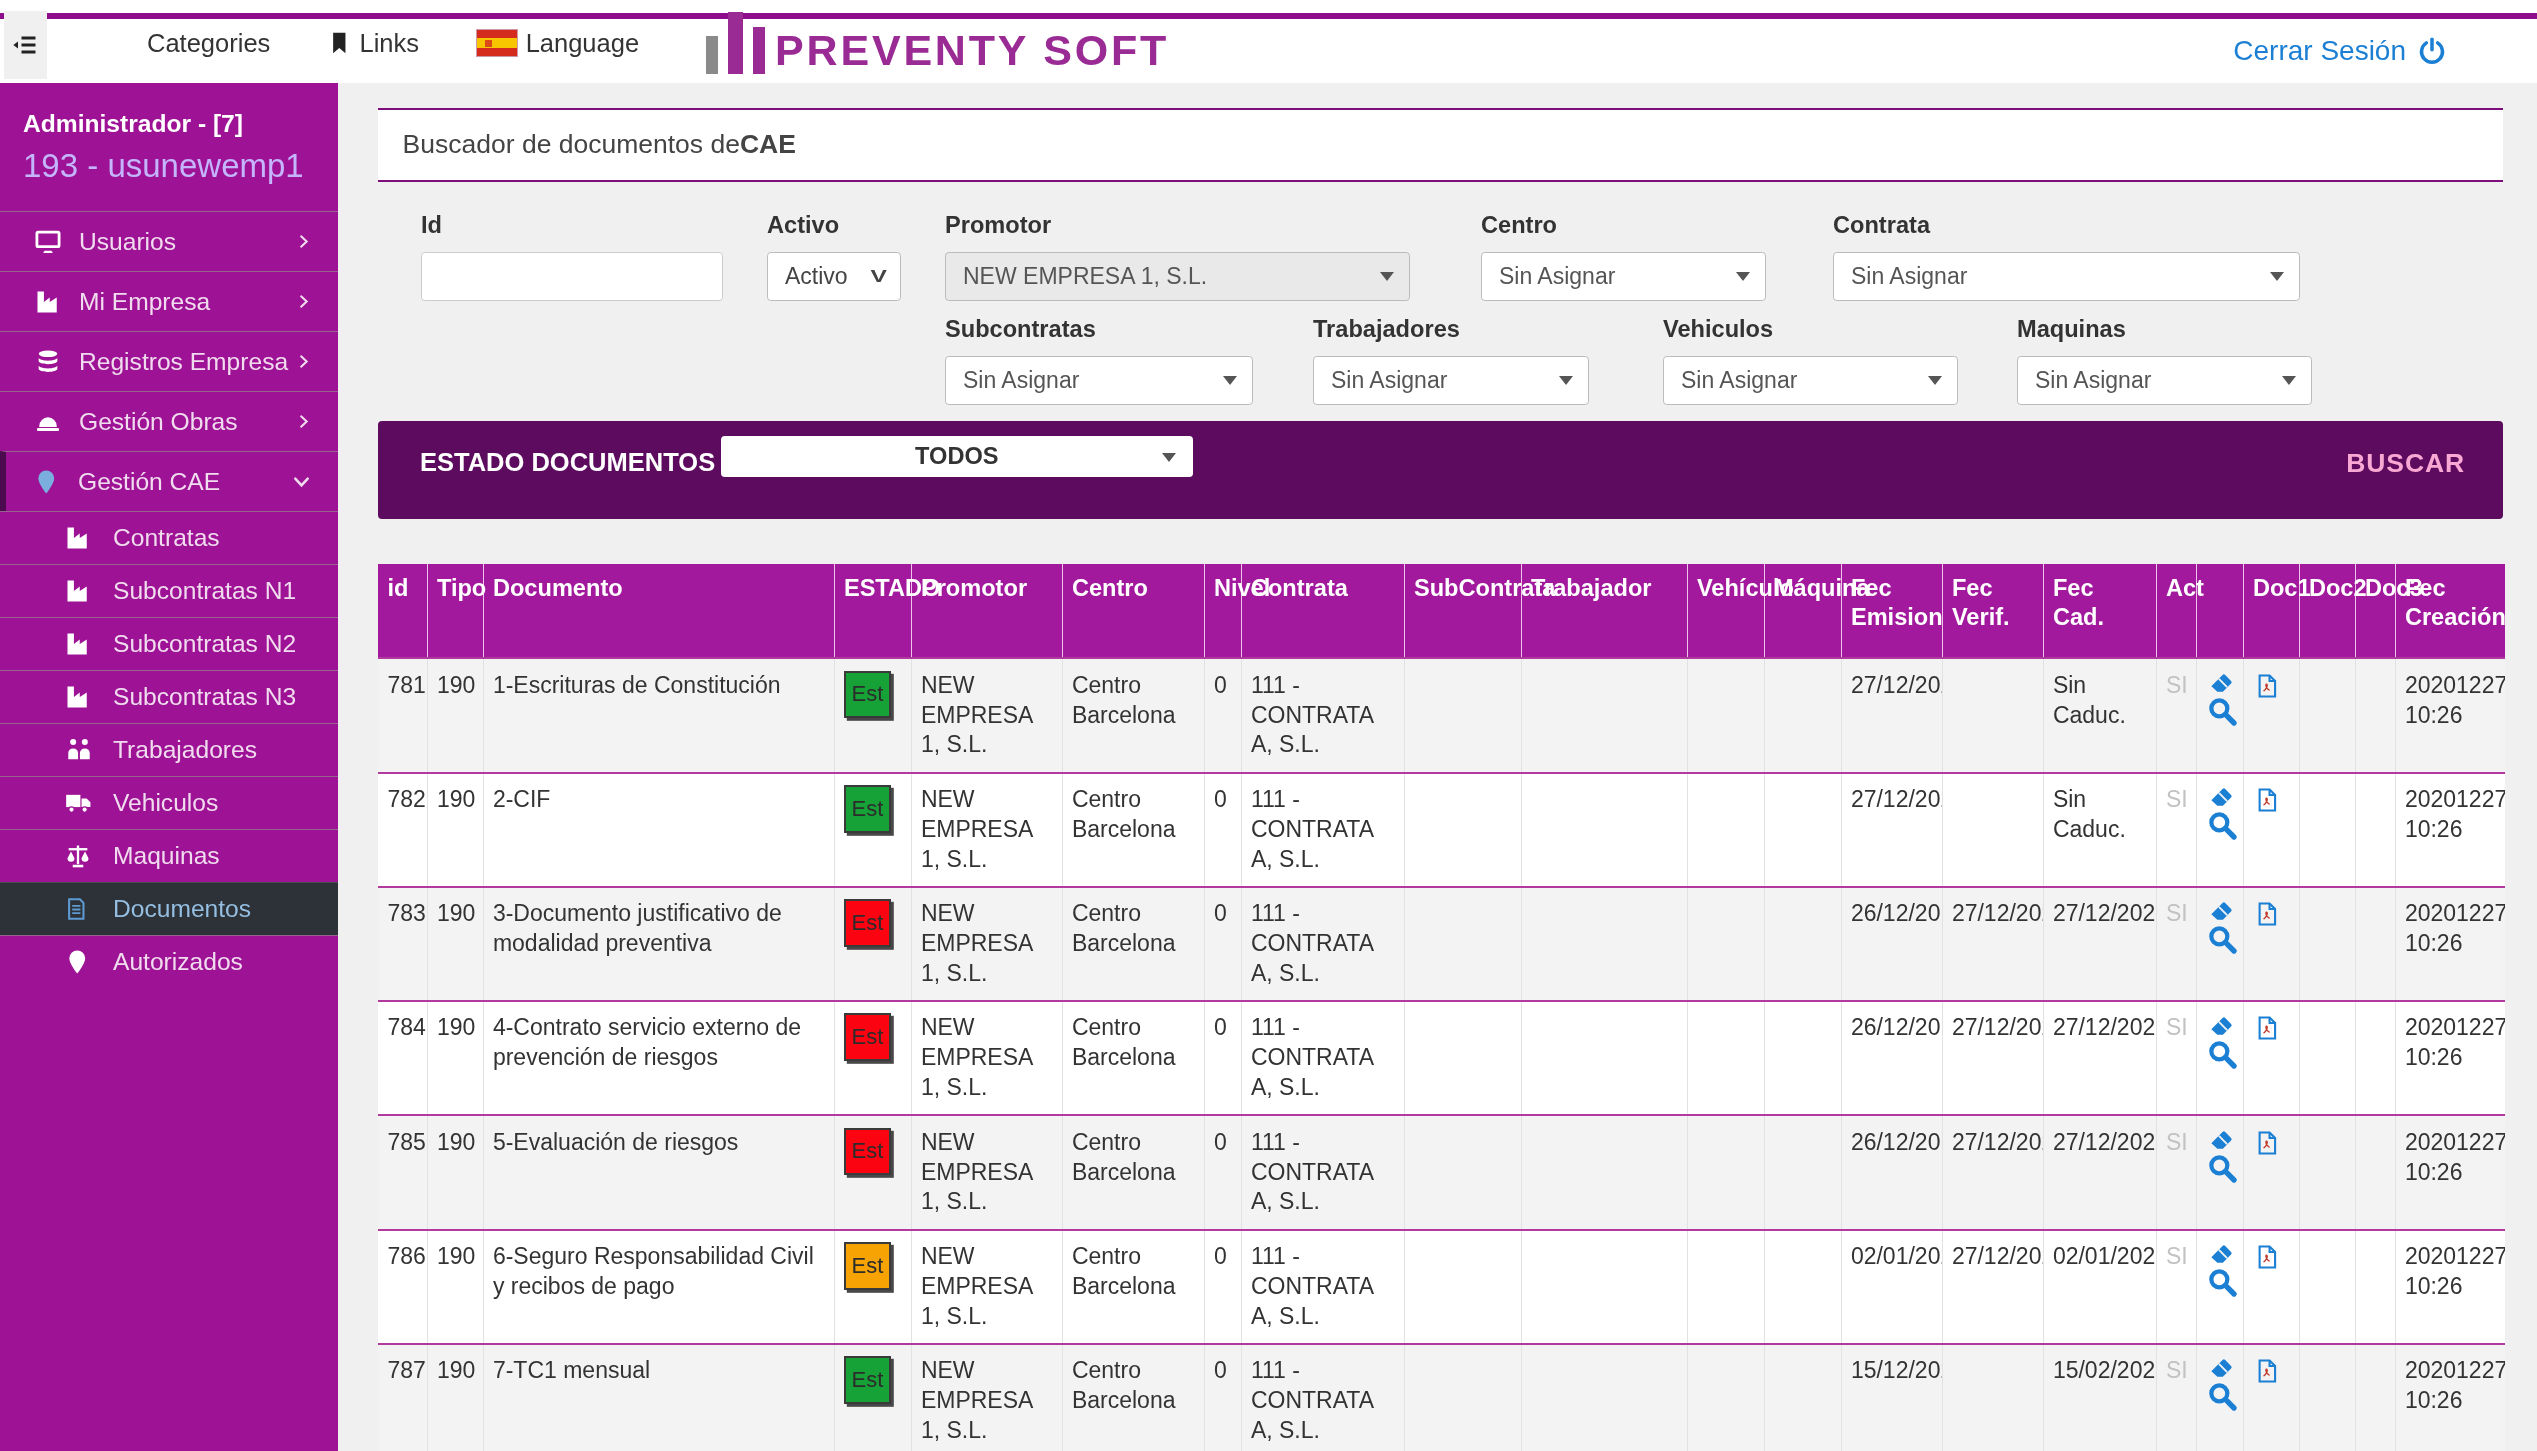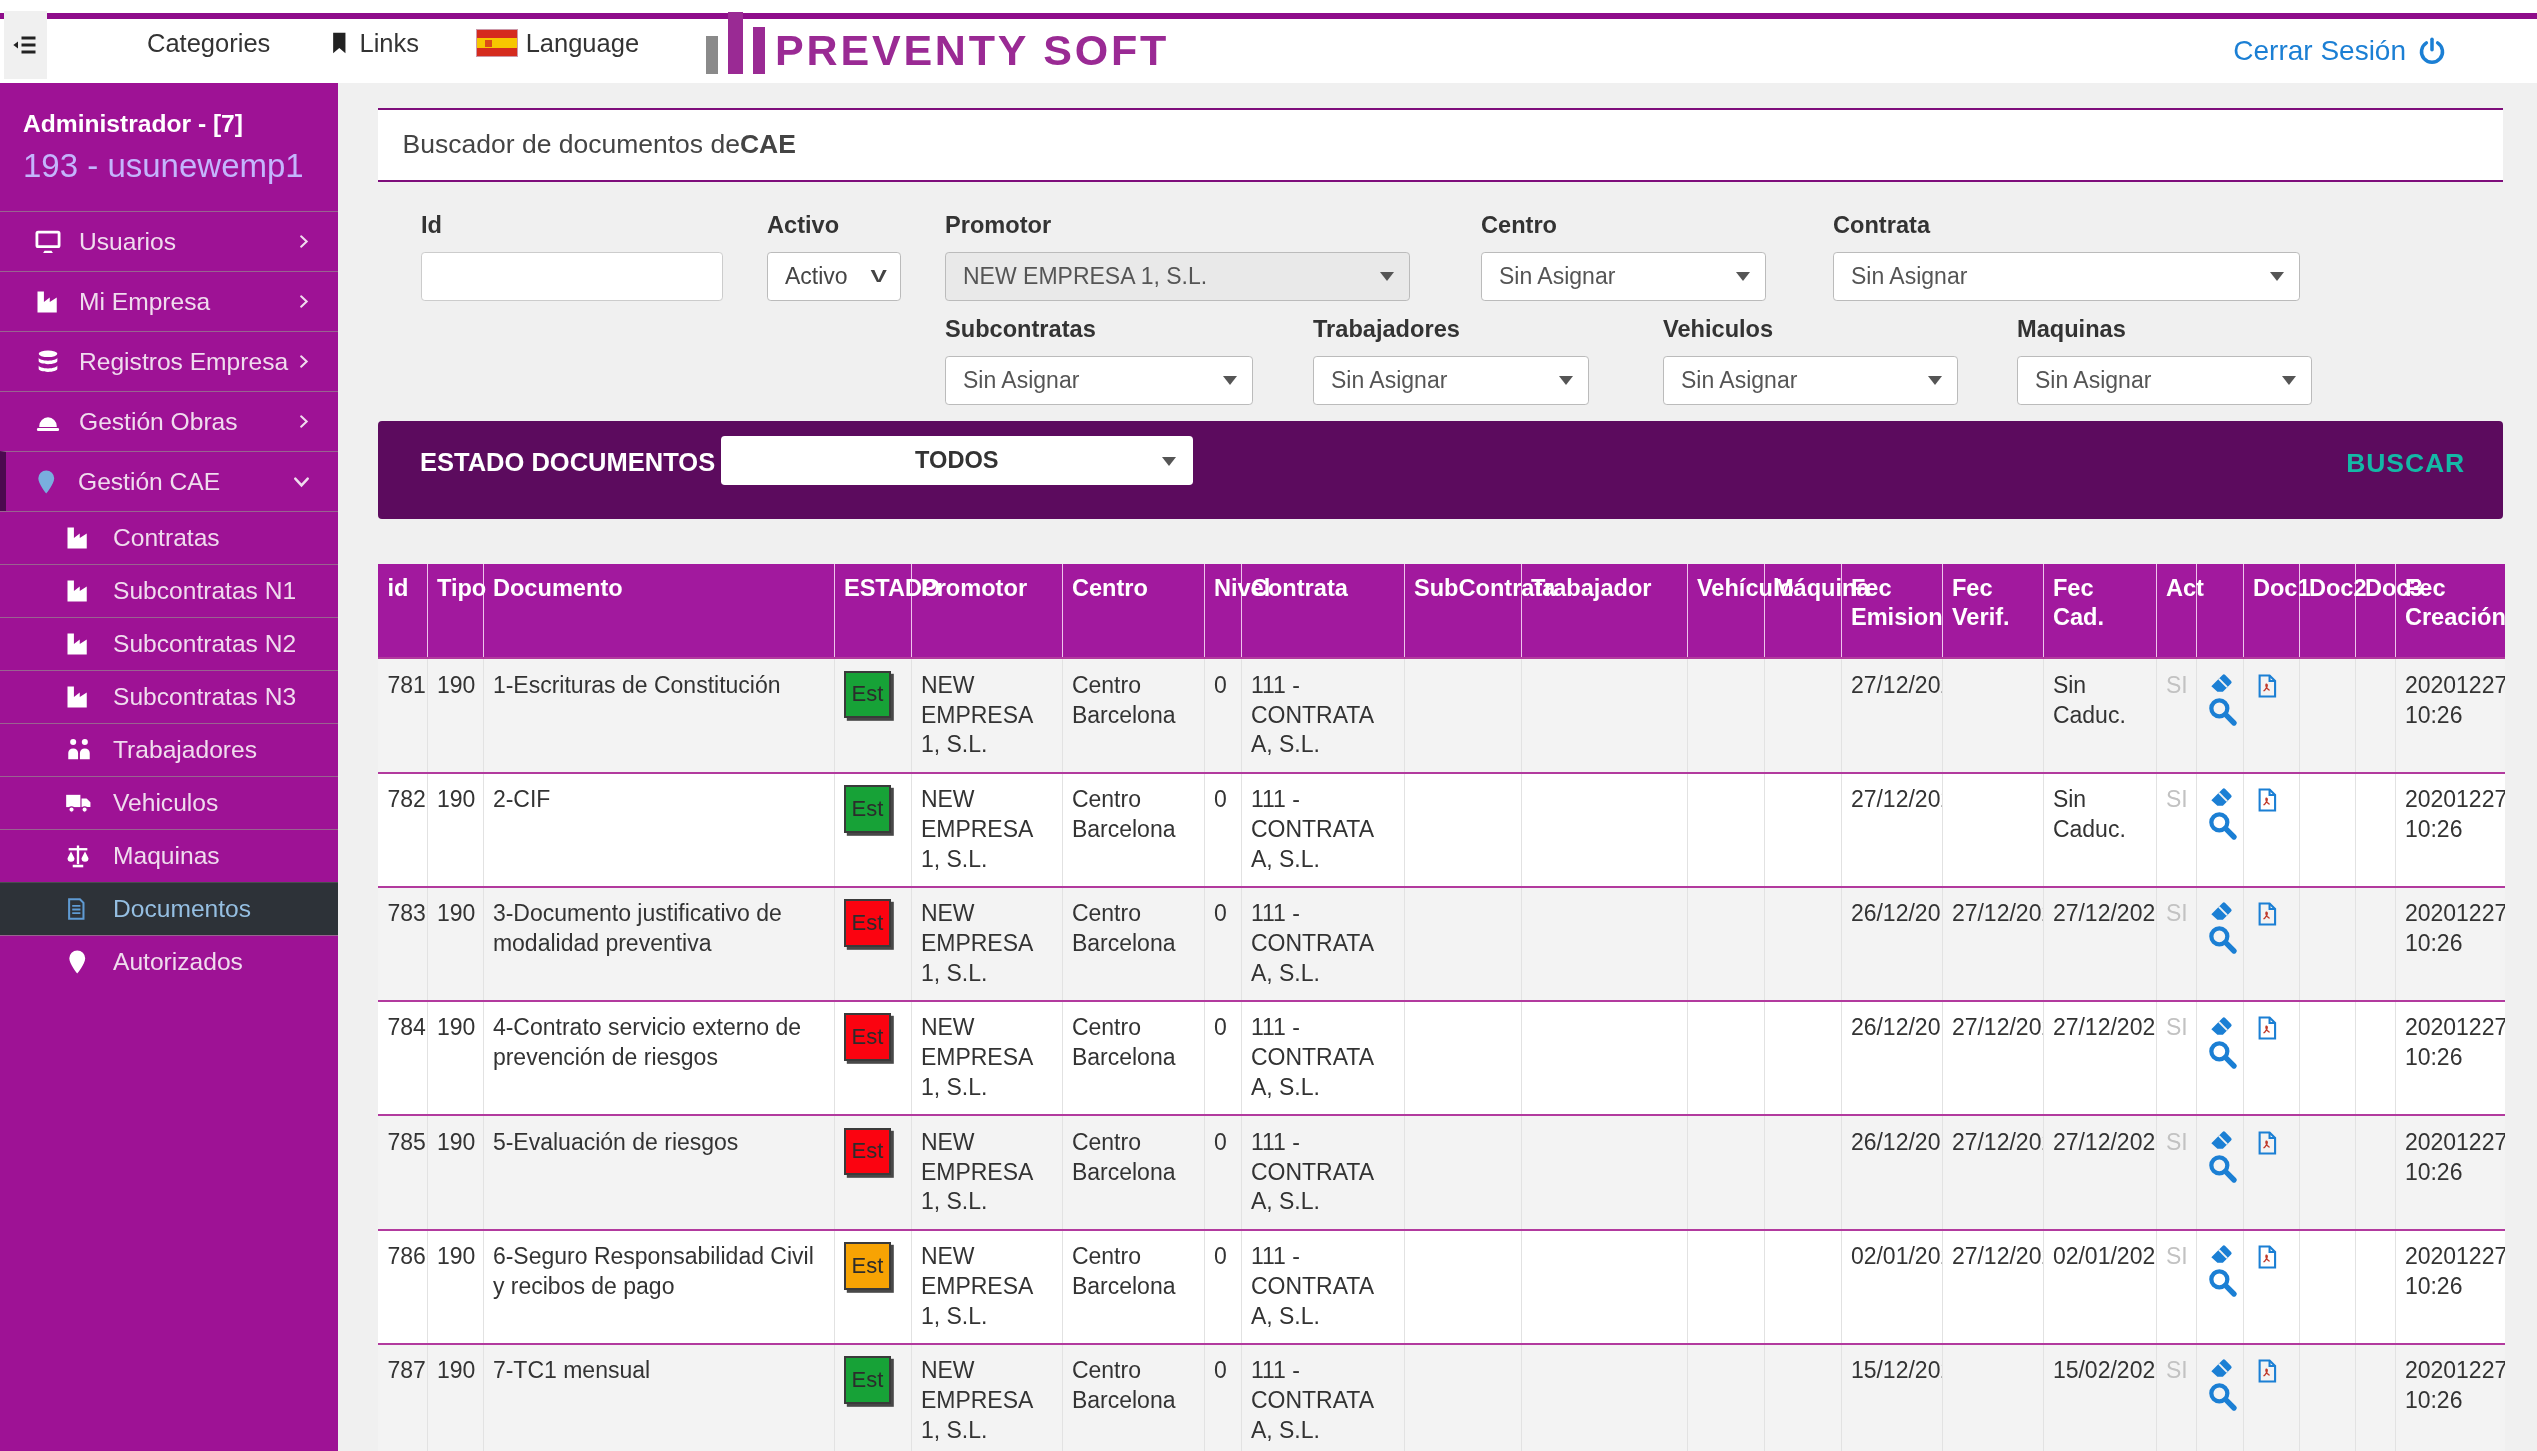--- a/index.html
+++ b/index.html
@@ -72,25 +72,25 @@
   .f-centro{ left:1103px; top:30px; width:285px; }
   .f-contrata{ left:1455px; top:30px; width:467px; }
   .f-subcontratas{ left:567px; top:134px; width:308px; }
   .f-trabajadores{ left:935px; top:134px; width:276px; }
   .f-vehiculos{ left:1285px; top:134px; width:295px; }
   .f-maquinas{ left:1639px; top:134px; width:295px; }
 
   .estado-bar{ margin-top:3.8px; height:98px; background:var(--dark-purple); border-radius:4px;
     display:flex; align-items:flex-start; padding:15px 38px 0 42px; }
   .estado-label{ color:#fff; font-weight:bold; font-size:25.5px; margin-top:11.3px; }
-  .estado-select{ width:472px; height:49px; background:#fff; border-radius:3.8px; margin-left:5.7px;
+  .estado-select{ width:472px; height:41px; background:#fff; border-radius:3.8px; margin-left:5.7px;
     display:flex; align-items:center; justify-content:center; position:relative; font-size:23.6px; font-weight:bold; color:#333; cursor:pointer;}
   .estado-select::after{ content:''; position:absolute; right:17px; top:50%; margin-top:-3.8px;
     border-left:7.6px solid transparent; border-right:7.6px solid transparent; border-top:9.4px solid #555; }
-  .buscar{ margin-left:auto; margin-top:11.3px; color:#14b8a6; font-weight:bold; font-size:26.5px; cursor:pointer; letter-spacing:0.9px;}
+  .buscar{ margin-left:auto; margin-top:11.3px; color:#f9a8d4; font-weight:bold; font-size:26.5px; cursor:pointer; letter-spacing:0.9px;}
 
   
   .tablewrap{ margin-top:45px; }
   table{ width:2126px; border-collapse:collapse; table-layout:fixed; background:#fff; }
   thead th{ background:var(--header-magenta); color:#fff; font-size:23.6px; font-weight:bold; text-align:left;
     padding:9.4px 9.4px 24.6px 9.4px; vertical-align:top; border-left:1.9px solid #efc4ec; line-height:1.25;}
   thead th:first-child{ border-left:none; }
   tbody td{ font-size:23px; color:#333; padding:11.3px 9.4px; vertical-align:top; line-height:1.3;
     border-left:1.9px solid #e2e2e2; border-top:2.8px solid var(--row-line); overflow:hidden; }
   tbody td:first-child{ border-left:none; }

